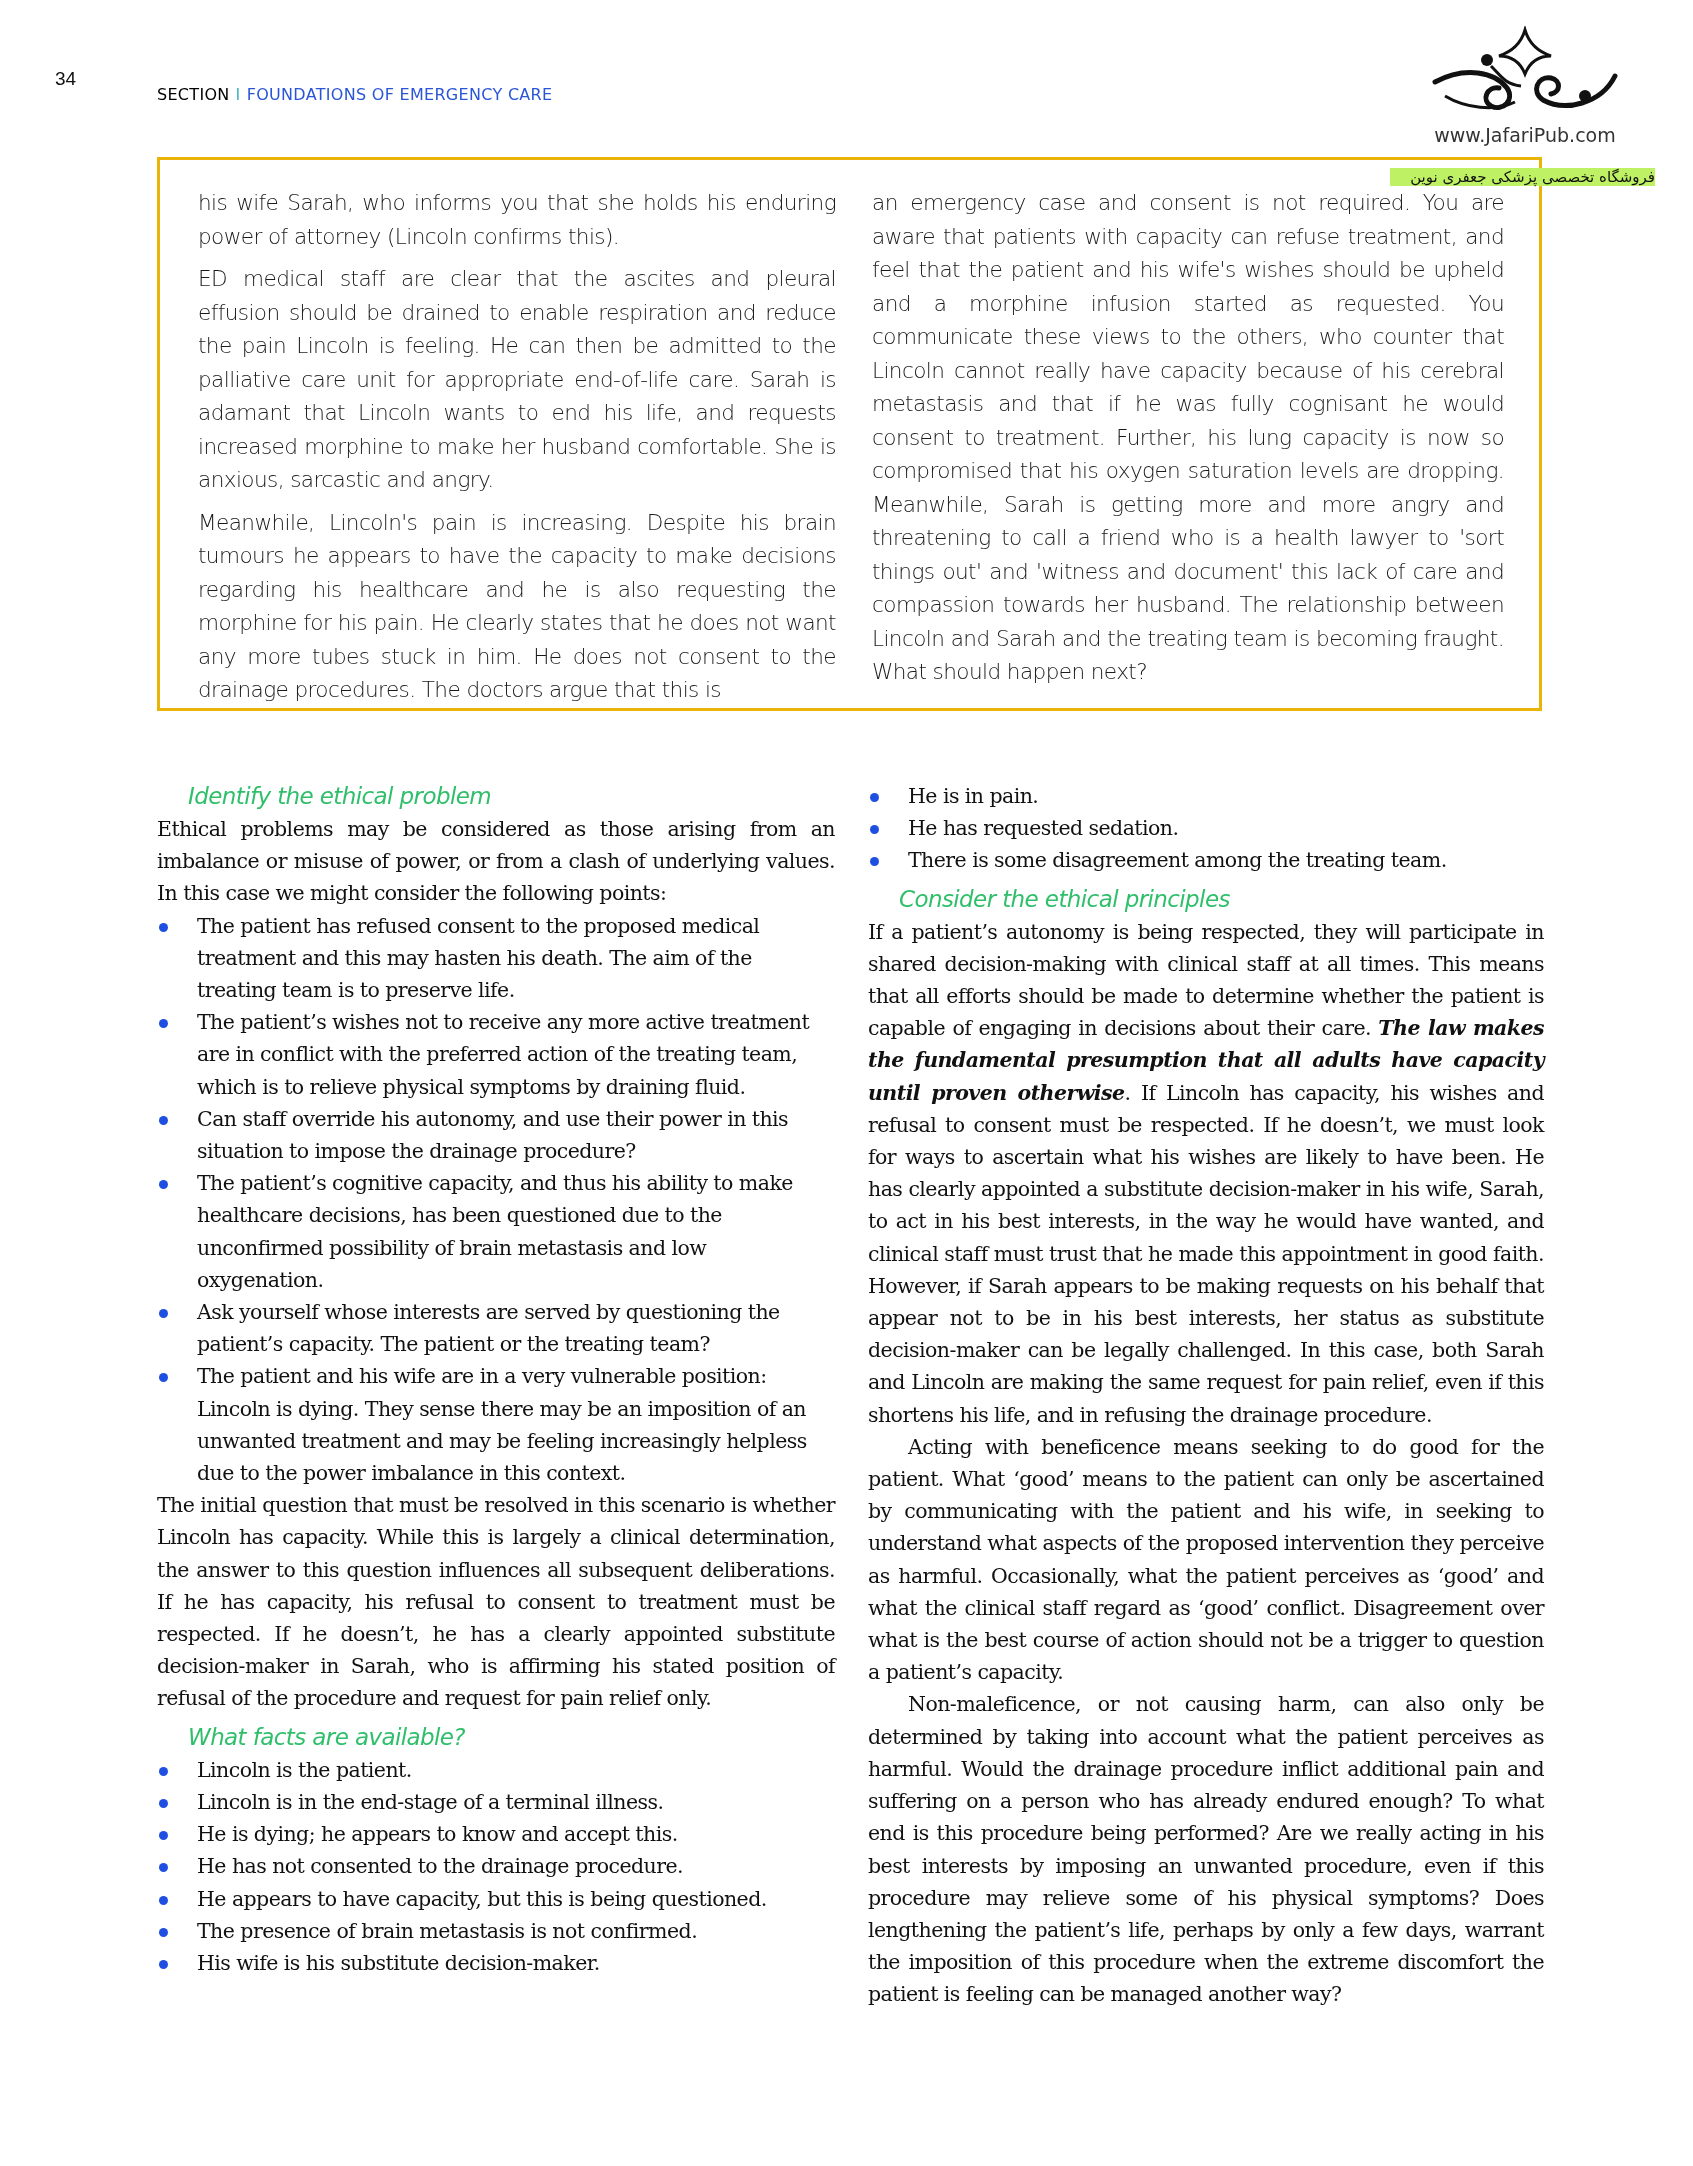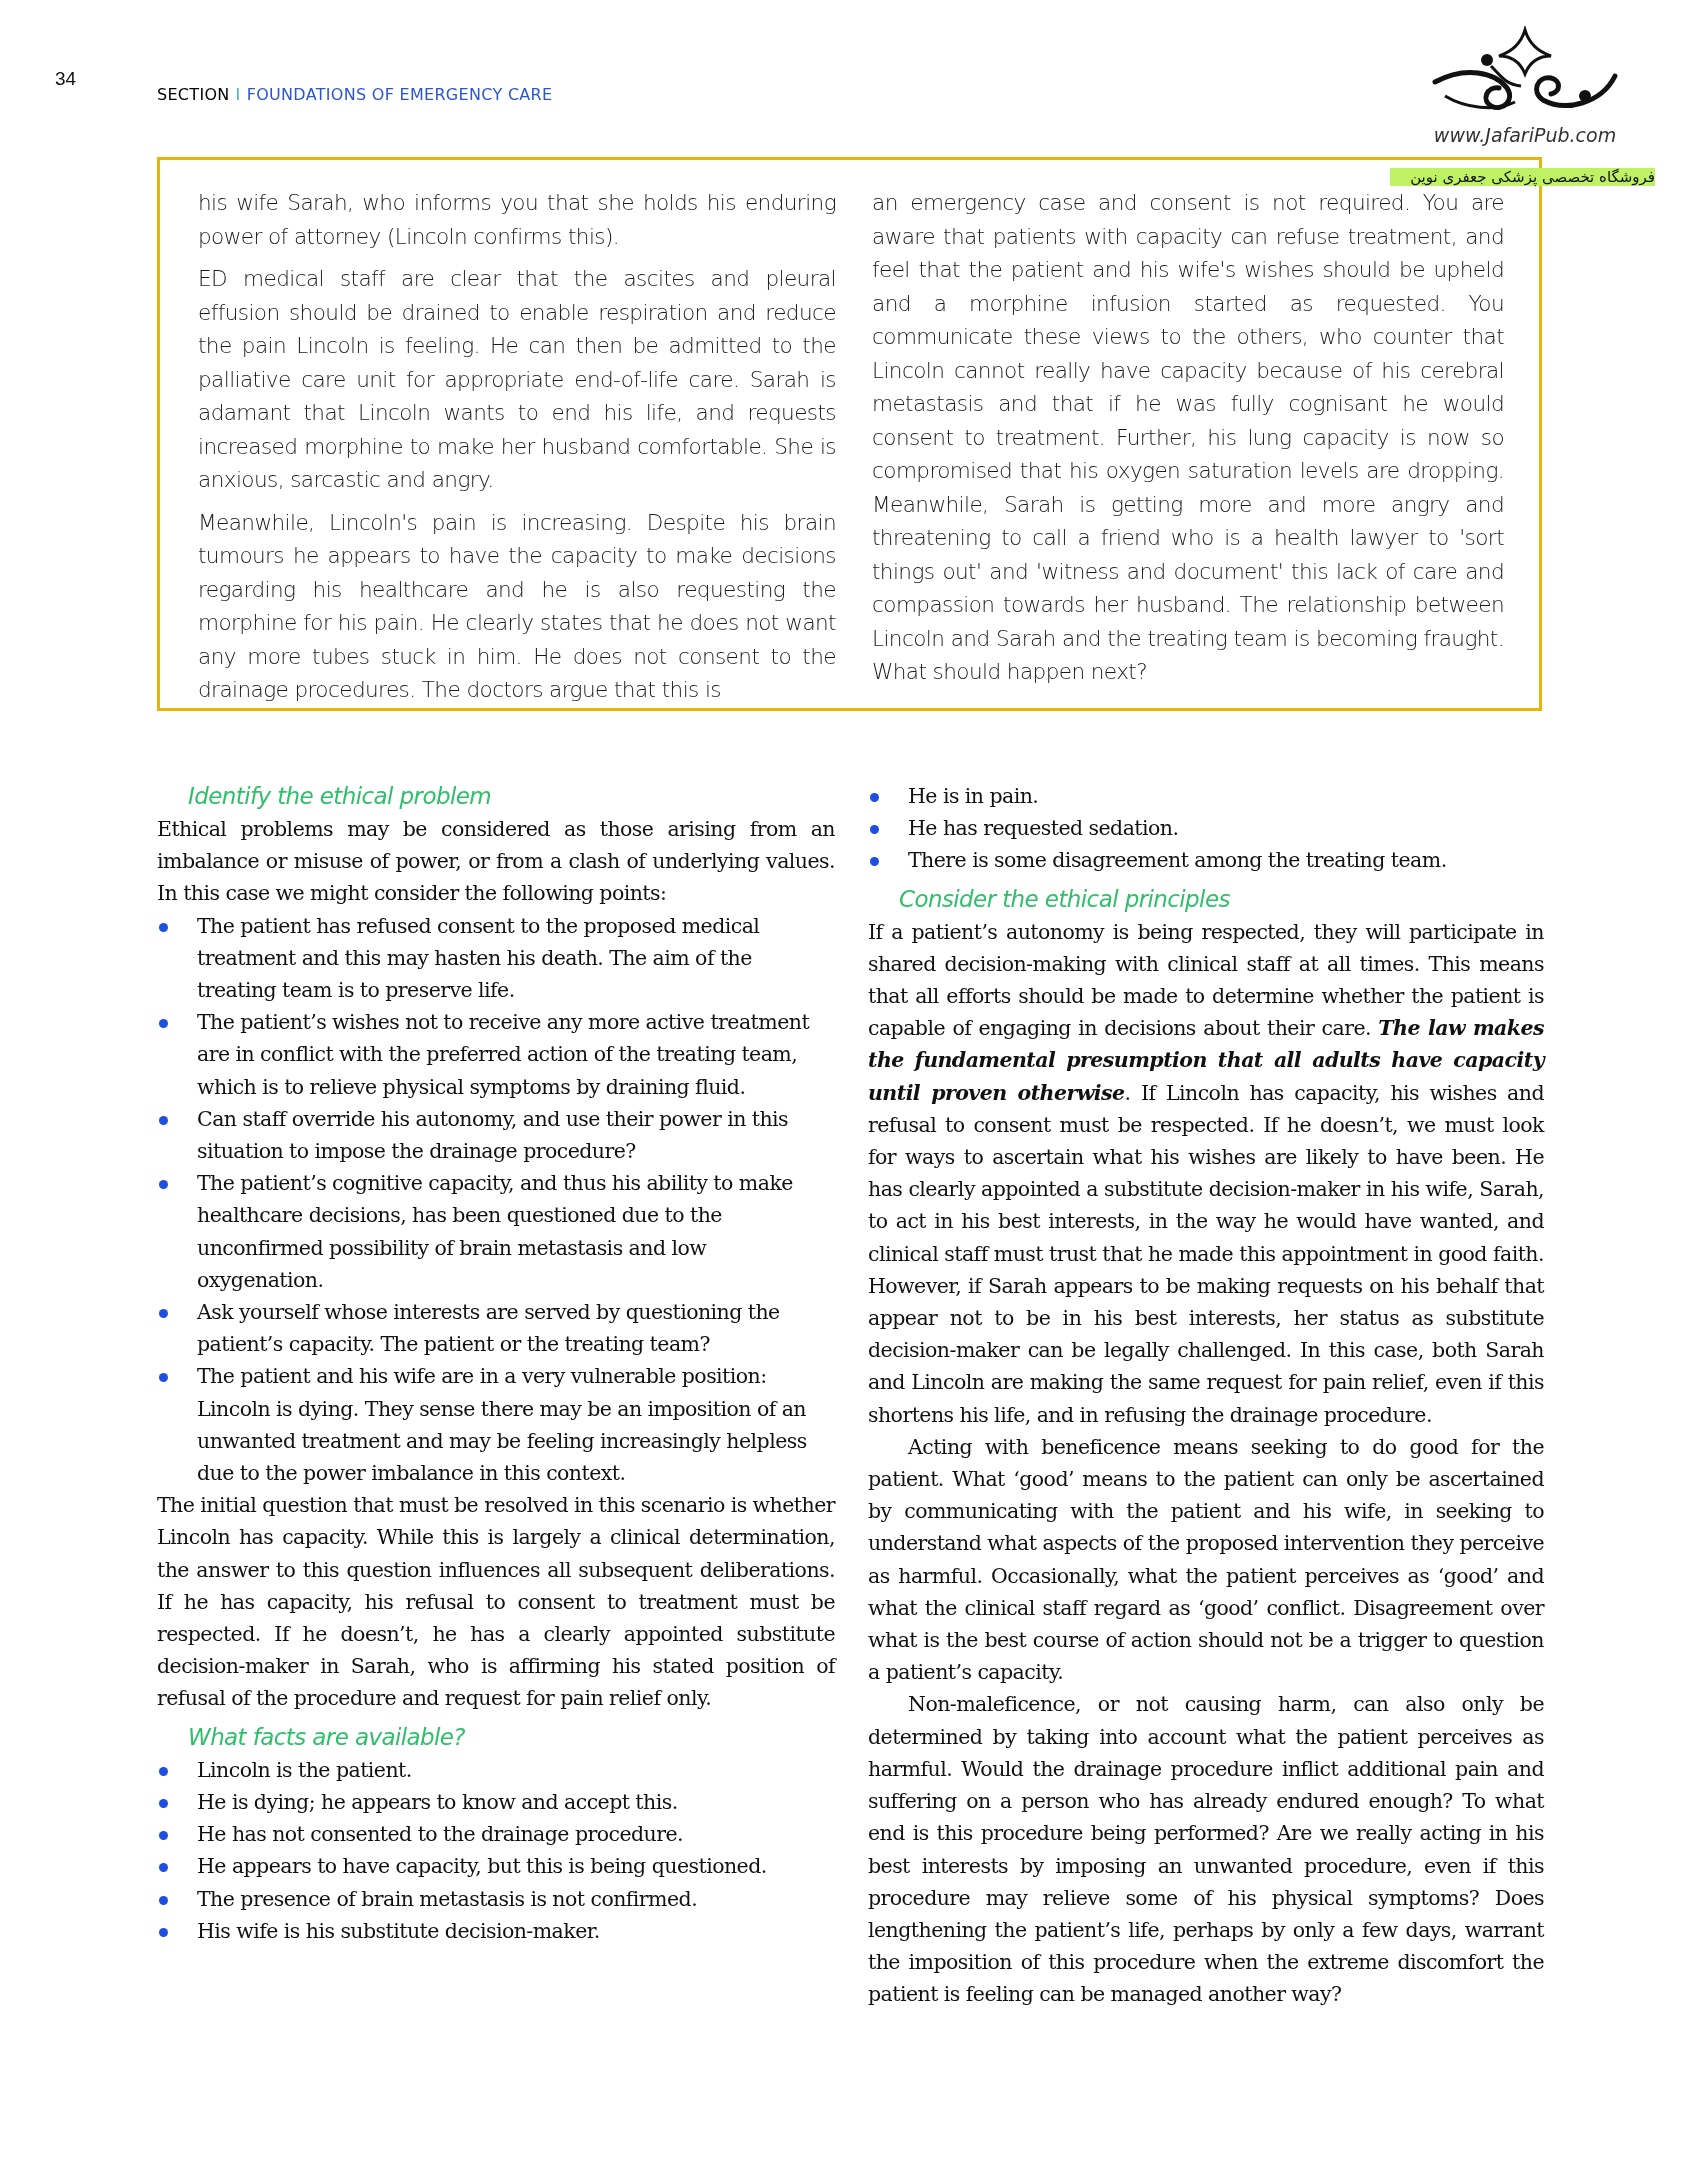--- a/index.html
+++ b/index.html
@@ -5,21 +5,21 @@
   html, body { margin: 0; padding: 0; background: #ffffff; }
   body { width: 1693px; height: 2166px; position: relative; overflow: hidden; color: #111; }
 
   .page-number { position: absolute; left: 55px; top: 68px; font-family: "Liberation Sans", sans-serif; font-size: 19px; color: #111; }
   .running-head { position: absolute; left: 157px; top: 85px; font-family: "DejaVu Sans", sans-serif; font-size: 16px; letter-spacing: 0.3px; white-space: nowrap; }
   .running-head .sec { color: #000000; }
   .running-head .sep { color: #3fb6c1; margin: 0 6px; }
   .running-head .title { color: #2a55d6; }
 
   .logo { position: absolute; left: 1425px; top: 26px; width: 200px; height: 92px; }
-  .logo-url { position: absolute; left: 1425px; top: 124px; width: 200px; text-align: center; font-family: "DejaVu Sans", sans-serif; font-size: 19px; color: #333; font-style: italic; }
+  .logo-url { position: absolute; left: 1425px; top: 124px; width: 200px; text-align: center; font-family: "DejaVu Sans", sans-serif; font-size: 19px; color: #333; }
   .logo-persian { position: absolute; left: 1390px; top: 168px; width: 265px; text-align: right; font-family: "DejaVu Sans", sans-serif; font-size: 15px; color: #111; direction: rtl; background: #bef264; z-index: 3; }
 
   .case-box { position: absolute; left: 157px; top: 157px; width: 1385px; height: 554px; border: 3px solid #eab308; box-sizing: border-box; }
   .case-col { position: absolute; top: 26px; font-family: "DejaVu Sans", sans-serif; font-size: 21.6px; font-weight: 300; line-height: 33.5px; text-align: justify; color: #1a1a1a; letter-spacing: -0.6px; }
   .case-col.left { left: 38px; width: 638px; }
   .case-col.right { left: 712px; width: 632px; }
   .case-col p { margin: 0 0 9px 0; }
 
   .col { position: absolute; top: 780px; font-family: "DejaVu Serif", serif; font-size: 20.5px; line-height: 32.2px; color: #111; letter-spacing: -0.55px; }
   .col.left { left: 157px; width: 678px; }
@@ -74,20 +74,21 @@
     <li><span class="bullet"></span><span>The patient’s wishes not to receive any more active treatment are in conflict with the preferred action of the treating team, which is to relieve physical symptoms by draining fluid.</span></li>
     <li><span class="bullet"></span><span>Can staff override his autonomy, and use their power in this situation to impose the drainage procedure?</span></li>
     <li><span class="bullet"></span><span>The patient’s cognitive capacity, and thus his ability to make healthcare decisions, has been questioned due to the unconfirmed possibility of brain metastasis and low oxygenation.</span></li>
     <li><span class="bullet"></span><span>Ask yourself whose interests are served by questioning the patient’s capacity. The patient or the treating team?</span></li>
     <li><span class="bullet"></span><span>The patient and his wife are in a very vulnerable position: Lincoln is dying. They sense there may be an imposition of an unwanted treatment and may be feeling increasingly helpless due to the power imbalance in this context.</span></li>
   </ul>
   <p>The initial question that must be resolved in this scenario is whether Lincoln has capacity. While this is largely a clinical determination, the answer to this question influences all subsequent deliberations. If he has capacity, his refusal to consent to treatment must be respected. If he doesn’t, he has a clearly appointed substitute decision-maker in Sarah, who is affirming his stated position of refusal of the procedure and request for pain relief only.</p>
   <div class="h gap">What facts are available?</div>
   <ul class="blist">
     <li><span class="bullet"></span><span>Lincoln is the patient.</span></li>
+    <li><span class="bullet"></span><span>Lincoln is in the end-stage of a terminal illness.</span></li>
     <li><span class="bullet"></span><span>He is dying; he appears to know and accept this.</span></li>
     <li><span class="bullet"></span><span>He has not consented to the drainage procedure.</span></li>
     <li><span class="bullet"></span><span>He appears to have capacity, but this is being questioned.</span></li>
     <li><span class="bullet"></span><span>The presence of brain metastasis is not confirmed.</span></li>
     <li><span class="bullet"></span><span>His wife is his substitute decision-maker.</span></li>
   </ul>
 </div>
 
 <div class="col right">
   <ul class="blist">

